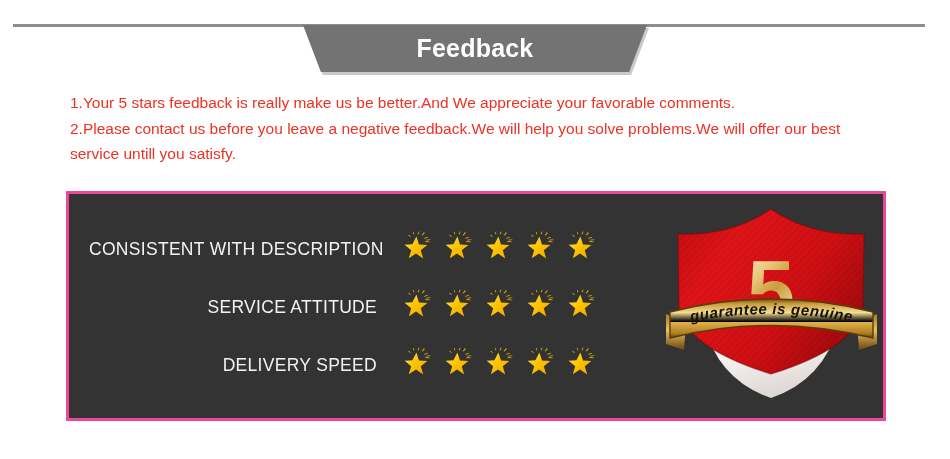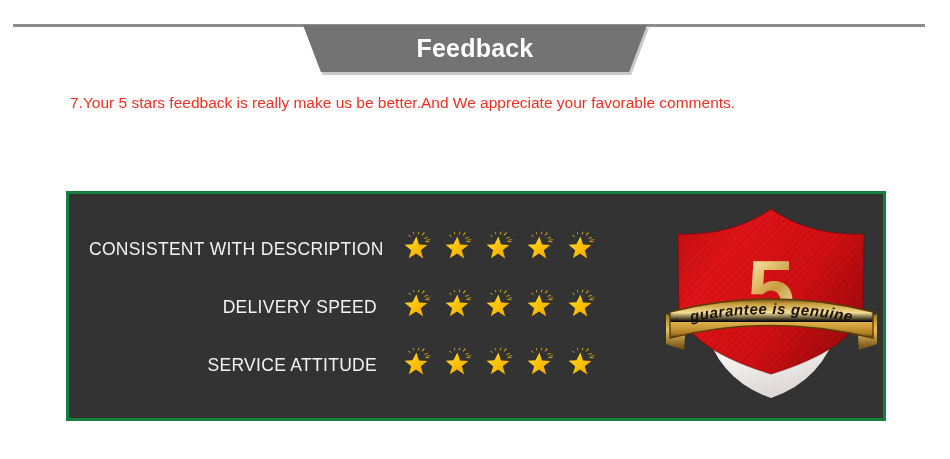--- a/index.html
+++ b/index.html
@@ -65,21 +65,21 @@
     line-height: 25.5px;
   }
   .notice p { white-space: normal; }
 
   
   .panel {
     position: absolute;
     left: 66px; top: 191px;
     width: 820px; height: 230px;
     background: #333333;
-    border: 3px solid #15803d;
+    border: 3px solid #ec4899;
   }
 
   
   .ratings {
     position: absolute;
     left: 20px; top: 26px;
     width: 560px;
   }
   .rating-row {
     display: flex;
@@ -126,21 +126,22 @@
 
   <div class="header-zone">
     <div class="header-rule"></div>
     <div class="header-tab-shadow"></div>
     <div class="header-tab">
       <span class="header-title">Feedback</span>
     </div>
   </div>
 
   <div class="notice">
-    <p>7.Your 5 stars feedback is really make us be better.And We appreciate your favorable comments.</p>
+    <p>1.Your 5 stars feedback is really make us be better.And We appreciate your favorable comments.</p>
+    <p>2.Please contact us before you leave a negative feedback.We will help you solve problems.We will offer our best service untill you satisfy.</p>
   </div>
 
   <div class="panel">
 
     <div class="ratings">
 
       <div class="rating-row">
         <div class="rating-label">CONSISTENT WITH DESCRIPTION</div>
         <div class="stars">
           <span class="star-ico"><svg viewBox="0 0 36 36" xmlns="http://www.w3.org/2000/svg">
@@ -212,21 +213,21 @@
                   <path d="M24.0 2.5 l1.0 -1.6 l0.42 0.26 l-0.95 1.6 Z"></path>
                   <path d="M27.4 8.8 l3.9 -0.4 l0.05 0.58 l-3.9 0.5 Z"></path>
                   <path d="M14.6 3.4 l-0.4 -2.4 l0.56 -0.08 l0.5 2.38 Z"></path>
                   <path d="M11.4 6.0 l-2.1 -1.8 l0.38 -0.44 l2.12 1.8 Z"></path>
                 </g>
               </svg></span>
         </div>
       </div>
 
       <div class="rating-row">
-        <div class="rating-label">DELIVERY SPEED</div>
+        <div class="rating-label">SERVICE ATTITUDE</div>
         <div class="stars">
           <span class="star-ico"><svg viewBox="0 0 36 36" xmlns="http://www.w3.org/2000/svg">
                 <g fill="url(#sg1)">
                   <path d="M13.4 13.2 L17.4 5.6 L20.0 13.6 L28.4 14.0 L21.8 19.2 L24.2 27.4 L17.0 22.6 L9.8 27.2 L12.2 19.2 L5.6 13.8 Z"></path>
                   <path d="M18.6 3.0 l1.4 -2.6 l0.5 0.25 l-1.1 2.75 Z"></path>
                   <path d="M22.6 4.0 l2.6 -2.2 l0.45 0.4 l-2.35 2.35 Z"></path>
                   <path d="M25.2 7.0 l3.7 -1.1 l0.2 0.55 l-3.55 1.25 Z"></path>
                   <path d="M26.4 10.2 l4.2 0.4 l-0.02 0.6 l-4.2 -0.25 Z"></path>
                   <path d="M24.0 2.5 l1.0 -1.6 l0.42 0.26 l-0.95 1.6 Z"></path>
                   <path d="M27.4 8.8 l3.9 -0.4 l0.05 0.58 l-3.9 0.5 Z"></path>
@@ -283,21 +284,21 @@
                   <path d="M24.0 2.5 l1.0 -1.6 l0.42 0.26 l-0.95 1.6 Z"></path>
                   <path d="M27.4 8.8 l3.9 -0.4 l0.05 0.58 l-3.9 0.5 Z"></path>
                   <path d="M14.6 3.4 l-0.4 -2.4 l0.56 -0.08 l0.5 2.38 Z"></path>
                   <path d="M11.4 6.0 l-2.1 -1.8 l0.38 -0.44 l2.12 1.8 Z"></path>
                 </g>
               </svg></span>
         </div>
       </div>
 
       <div class="rating-row">
-        <div class="rating-label">SERVICE ATTITUDE</div>
+        <div class="rating-label">DELIVERY SPEED</div>
         <div class="stars">
           <span class="star-ico"><svg viewBox="0 0 36 36" xmlns="http://www.w3.org/2000/svg">
                 <g fill="url(#sg1)">
                   <path d="M13.4 13.2 L17.4 5.6 L20.0 13.6 L28.4 14.0 L21.8 19.2 L24.2 27.4 L17.0 22.6 L9.8 27.2 L12.2 19.2 L5.6 13.8 Z"></path>
                   <path d="M18.6 3.0 l1.4 -2.6 l0.5 0.25 l-1.1 2.75 Z"></path>
                   <path d="M22.6 4.0 l2.6 -2.2 l0.45 0.4 l-2.35 2.35 Z"></path>
                   <path d="M25.2 7.0 l3.7 -1.1 l0.2 0.55 l-3.55 1.25 Z"></path>
                   <path d="M26.4 10.2 l4.2 0.4 l-0.02 0.6 l-4.2 -0.25 Z"></path>
                   <path d="M24.0 2.5 l1.0 -1.6 l0.42 0.26 l-0.95 1.6 Z"></path>
                   <path d="M27.4 8.8 l3.9 -0.4 l0.05 0.58 l-3.9 0.5 Z"></path>

